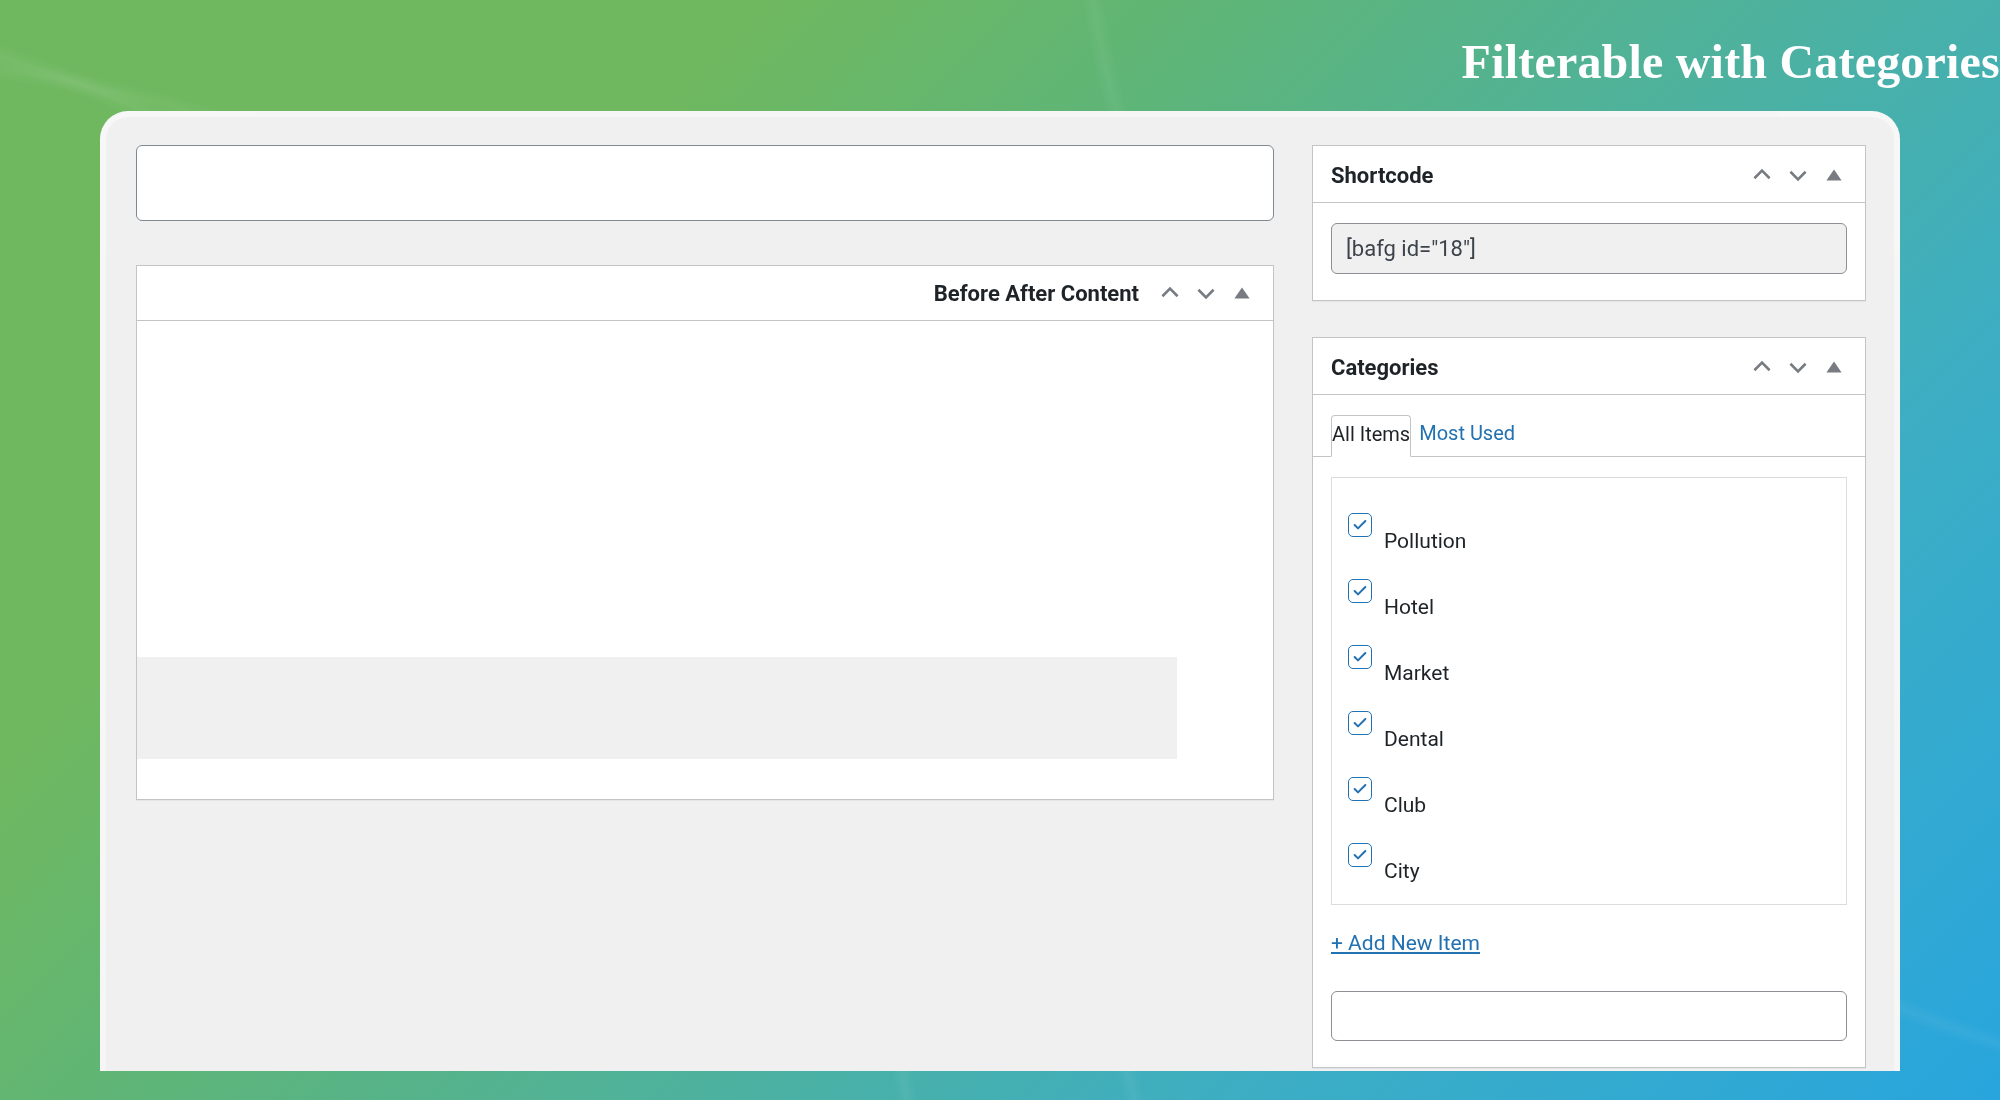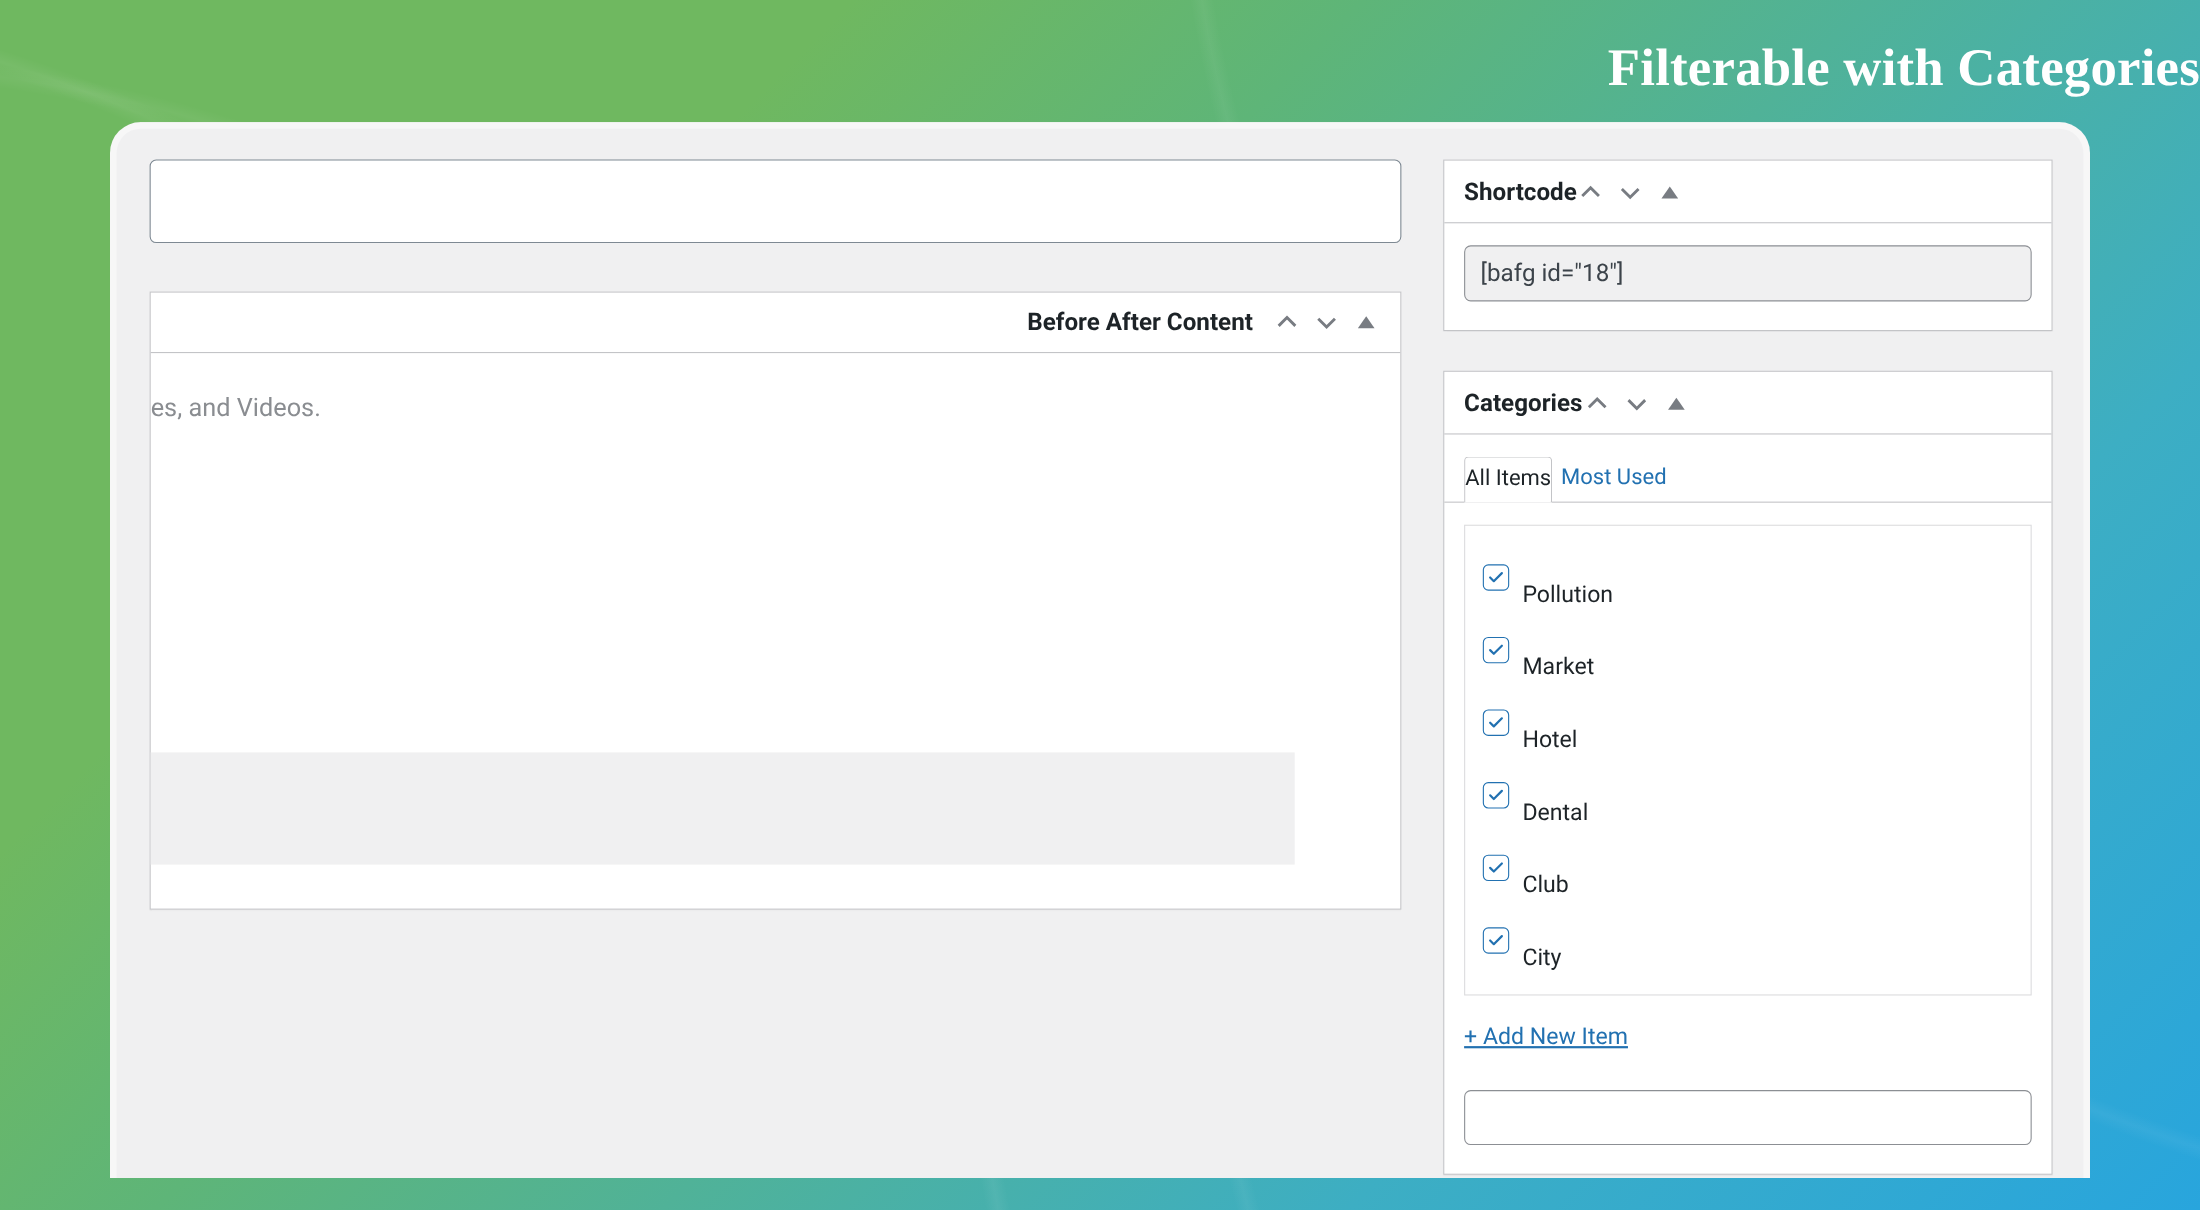--- a/index.html
+++ b/index.html
@@ -122,20 +122,21 @@
   }
 
   .side-box {
     background: #fff;
     border: 1px solid #c3c4c7;
     box-shadow: 0 1px 1px rgba(0,0,0,0.04);
   }
   .side-head {
     display: flex;
     align-items: center;
+    justify-content: space-between;
     padding: 16px 18px 14px 18px;
     border-bottom: 1px solid #c3c4c7;
   }
   .side-head h3 {
     font-size: 22px;
     font-weight: 700;
     color: #1d2327;
   }
   .side-body { padding: 20px 18px 26px; }
 
@@ -238,21 +239,20 @@
               </svg>
           </span>
           <span>
             <svg viewBox="0 0 24 24">
                 <polygon class="tri" points="5,17 12,7 19,17"></polygon>
               </svg>
           </span>
         </span>
       </div>
       <div class="metabox-body">
-        <div class="body-text">es, and Videos.</div>
         <div class="gray-band"></div>
       </div>
     </div>
 
   </div>
 
   <div class="sidebar">
 
     <div class="side-box">
       <div class="side-head">
@@ -316,29 +316,29 @@
                 </svg>
               </span>
             <label>Pollution</label>
           </div>
           <div class="cat-item">
             <span class="wp-check">
                 <svg viewBox="0 0 24 24">
                   <path d="M4 12l5 5L20 6"></path>
                 </svg>
               </span>
+            <label>Hotel</label>
+          </div>
+          <div class="cat-item">
+            <span class="wp-check">
+                <svg viewBox="0 0 24 24">
+                  <path d="M4 12l5 5L20 6"></path>
+                </svg>
+              </span>
             <label>Market</label>
-          </div>
-          <div class="cat-item">
-            <span class="wp-check">
-                <svg viewBox="0 0 24 24">
-                  <path d="M4 12l5 5L20 6"></path>
-                </svg>
-              </span>
-            <label>Hotel</label>
           </div>
           <div class="cat-item">
             <span class="wp-check">
                 <svg viewBox="0 0 24 24">
                   <path d="M4 12l5 5L20 6"></path>
                 </svg>
               </span>
             <label>Dental</label>
           </div>
           <div class="cat-item">

